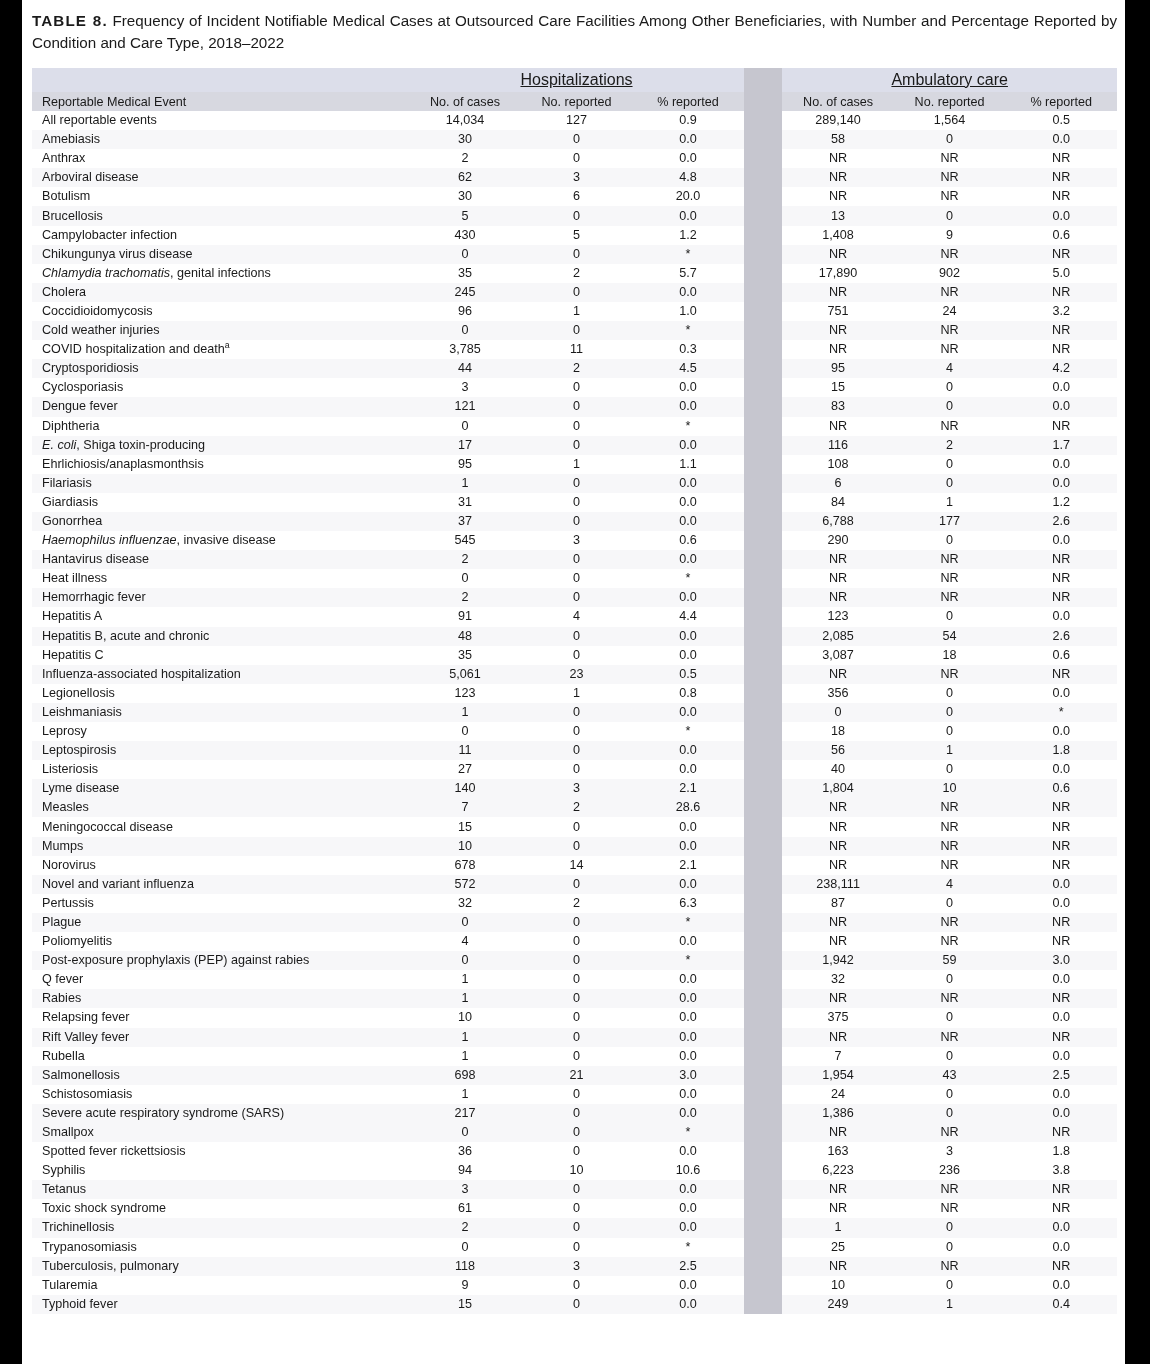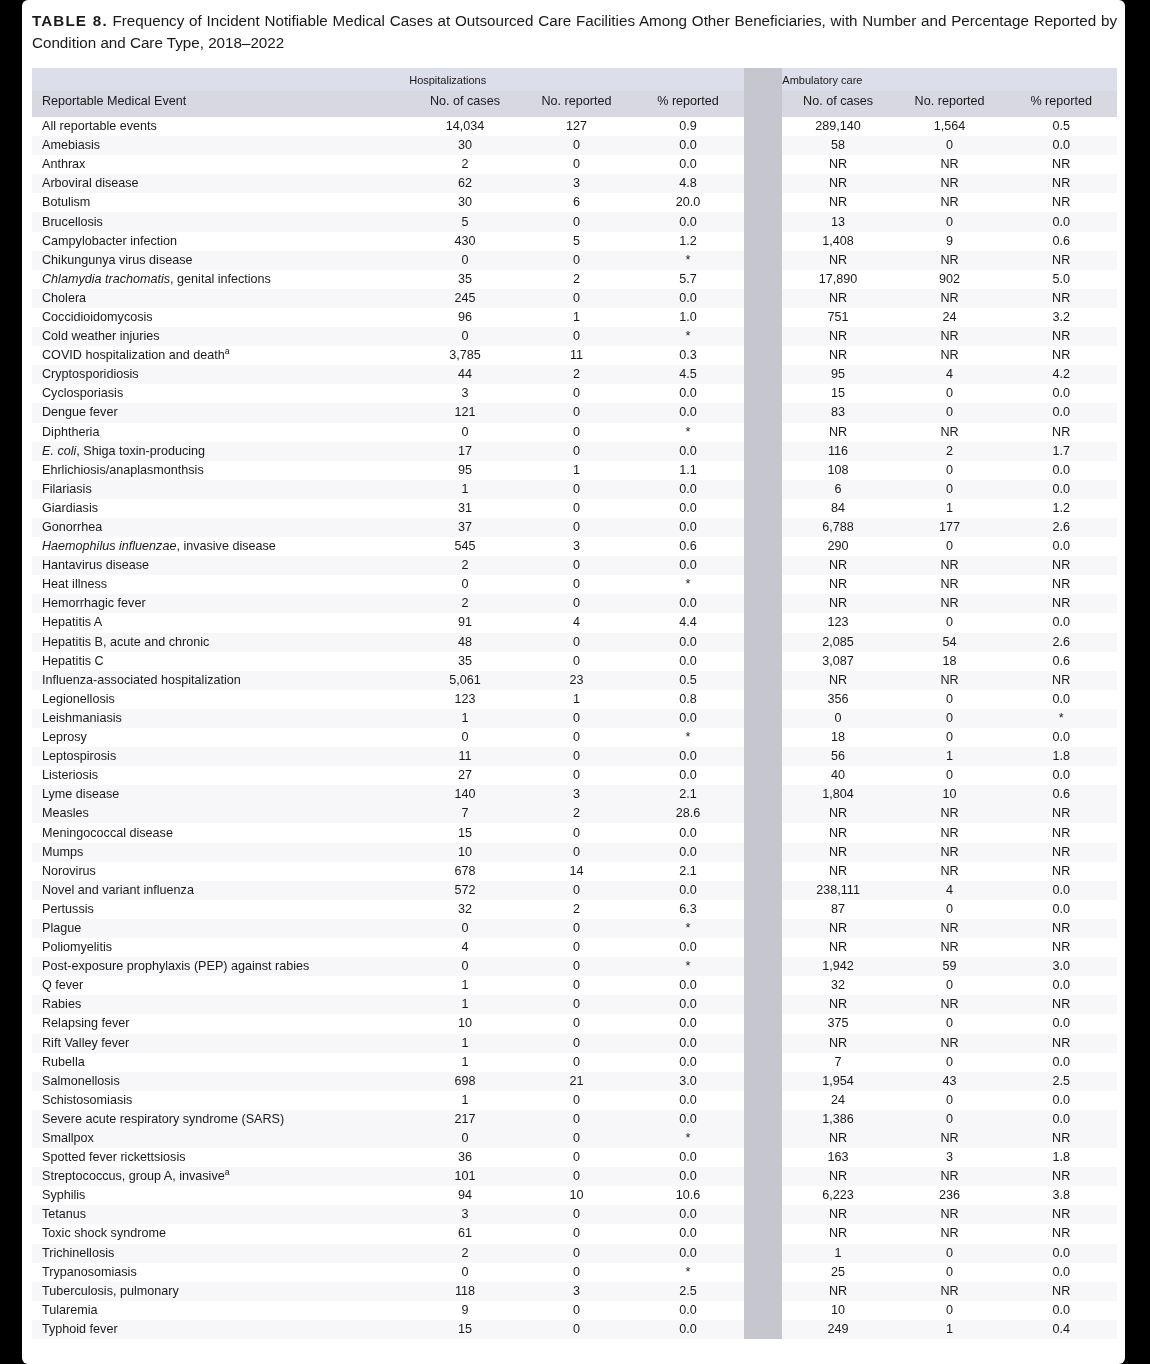--- a/index.html
+++ b/index.html
@@ -15,21 +15,20 @@
   }
   .page {
     position: absolute;
     left: 22px;
     top: 0;
     width: 1103px;
     height: 1364px;
     background: #ffffff;
     box-sizing: border-box;
     overflow: hidden;
-    border-radius: 6px;
   }
   .inner {
     position: relative;
     padding: 6px 8px 0 10px;
   }
 
   
   .title {
     font-size: 15.2px;
     line-height: 22px;
@@ -52,31 +51,32 @@
     font-size: 12.6px;
     color: #1a1a1a;
   }
   table.tbl col.c-event  { width: 372px; }
   table.tbl col.c-num    { width: 110px; }
   table.tbl col.c-gap    { width: 38px; }
 
   thead .grp th {
     background: #dcdeea;
     font-weight: normal;
-    font-size: 11px;
+    font-size: 16px;
     padding: 3px 0 3px 0;
-    text-align: left;
+    text-align: center;
     height: 17px;
     vertical-align: middle;
+    text-decoration: underline;
   }
   thead .sub th {
     background: #d7d8e0;
     font-weight: normal;
     font-size: 12.6px;
-    padding: 3px 0 9px 0;
+    padding: 3px 0 2px 0;
     text-align: center;
     vertical-align: middle;
   }
   thead .sub th.lbl {
     text-align: left;
     padding-left: 10px;
   }
   thead th.gap, tbody td.gap {
     background: #c6c6cf;
     padding: 0;
@@ -689,30 +689,20 @@
           <tr class="odd">
             <td class="ev">Spotted fever rickettsiosis</td>
             <td class="val">36</td>
             <td class="val">0</td>
             <td class="val">0.0</td>
             <td class="gap"></td>
             <td class="val">163</td>
             <td class="val">3</td>
             <td class="val">1.8</td>
           </tr>
-          <tr class="even">
-            <td class="ev">Streptococcus, group A, invasive<sup class="fn">a</sup></td>
-            <td class="val">101</td>
-            <td class="val">0</td>
-            <td class="val">0.0</td>
-            <td class="gap"></td>
-            <td class="val">NR</td>
-            <td class="val">NR</td>
-            <td class="val">NR</td>
-          </tr>
           <tr class="odd">
             <td class="ev">Syphilis</td>
             <td class="val">94</td>
             <td class="val">10</td>
             <td class="val">10.6</td>
             <td class="gap"></td>
             <td class="val">6,223</td>
             <td class="val">236</td>
             <td class="val">3.8</td>
           </tr>

